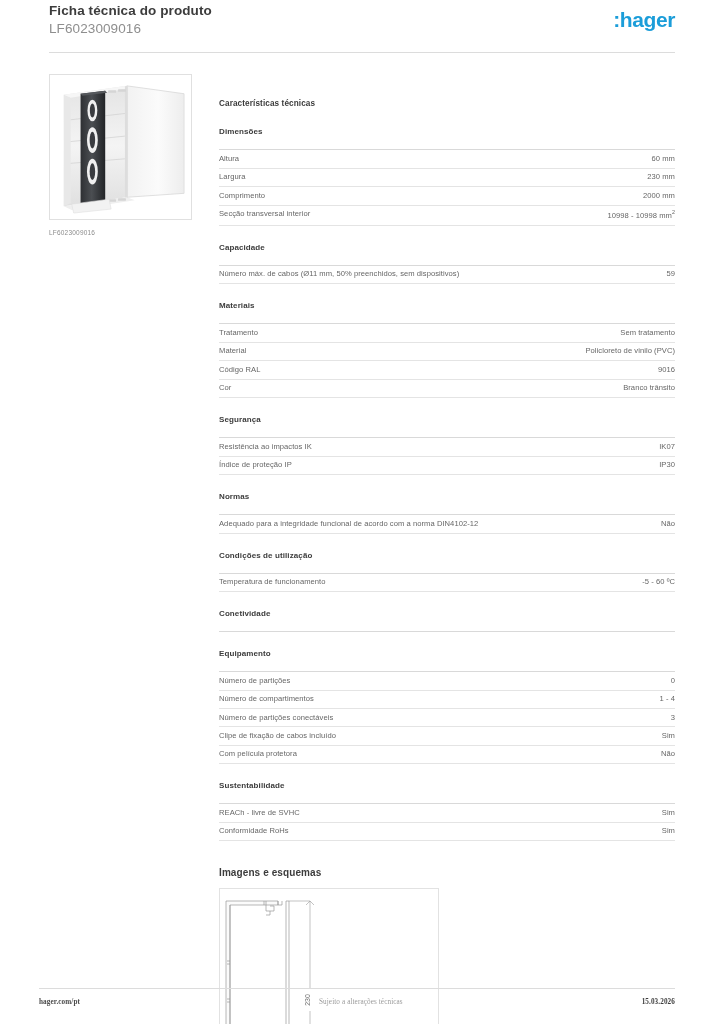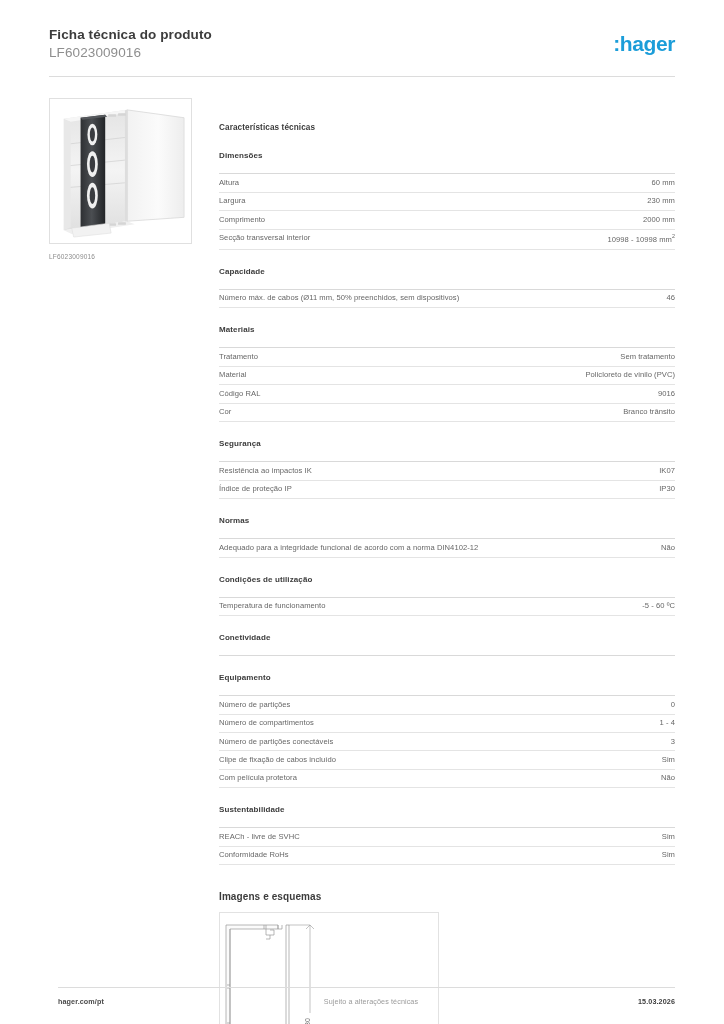--- a/index.html
+++ b/index.html
@@ -20,21 +20,20 @@
     width: 724px;
     height: 1024px;
     padding: 0 49px;
   }
 
   
   .header {
     display: flex;
     justify-content: space-between;
     align-items: flex-start;
-    padding-top: 24px;
   }
   .title-block { padding-top: 2px; }
   .doc-title {
     font-size: 13.5px;
     font-weight: bold;
     color: #3c3c3c;
     letter-spacing: .1px;
     line-height: 1.35;
   }
   .doc-subtitle {
@@ -140,23 +139,24 @@
     width: 220px;
     height: 230px;
     border: 1px solid #e2e2e2;
     background: #ffffff;
     position: relative;
   }
 
   
   .footer-wrap {
     position: absolute;
-    left: 58px;
+    left: 39px;
     right: 49px;
     bottom: 18px;
+    font-family: Liberation Serif, serif;
   }
   .footer-rule { height: 1px; background: #dcdcdc; width: 100%; }
   .footer {
     display: flex;
     justify-content: space-between;
     align-items: center;
     padding-top: 9px;
     font-size: 7.2px;
   }
   .footer-left { color: #4a4a4a; font-weight: bold; letter-spacing: .1px; }
@@ -271,21 +271,21 @@
             </div>
             <div class="spec-row">
               <div class="spec-label">Secção transversal interior</div>
               <div class="spec-value">10998 - 10998 mm<sup>2</sup></div>
             </div>
           </div>
           <div class="spec-group">
             <div class="group-head">Capacidade</div>
             <div class="spec-row">
               <div class="spec-label wrap">Número máx. de cabos (Ø11 mm, 50% preenchidos, sem dispositivos)</div>
-              <div class="spec-value">46</div>
+              <div class="spec-value">59</div>
             </div>
           </div>
           <div class="spec-group">
             <div class="group-head">Materiais</div>
             <div class="spec-row">
               <div class="spec-label">Tratamento</div>
               <div class="spec-value">Sem tratamento</div>
             </div>
             <div class="spec-row">
               <div class="spec-label">Material</div>

